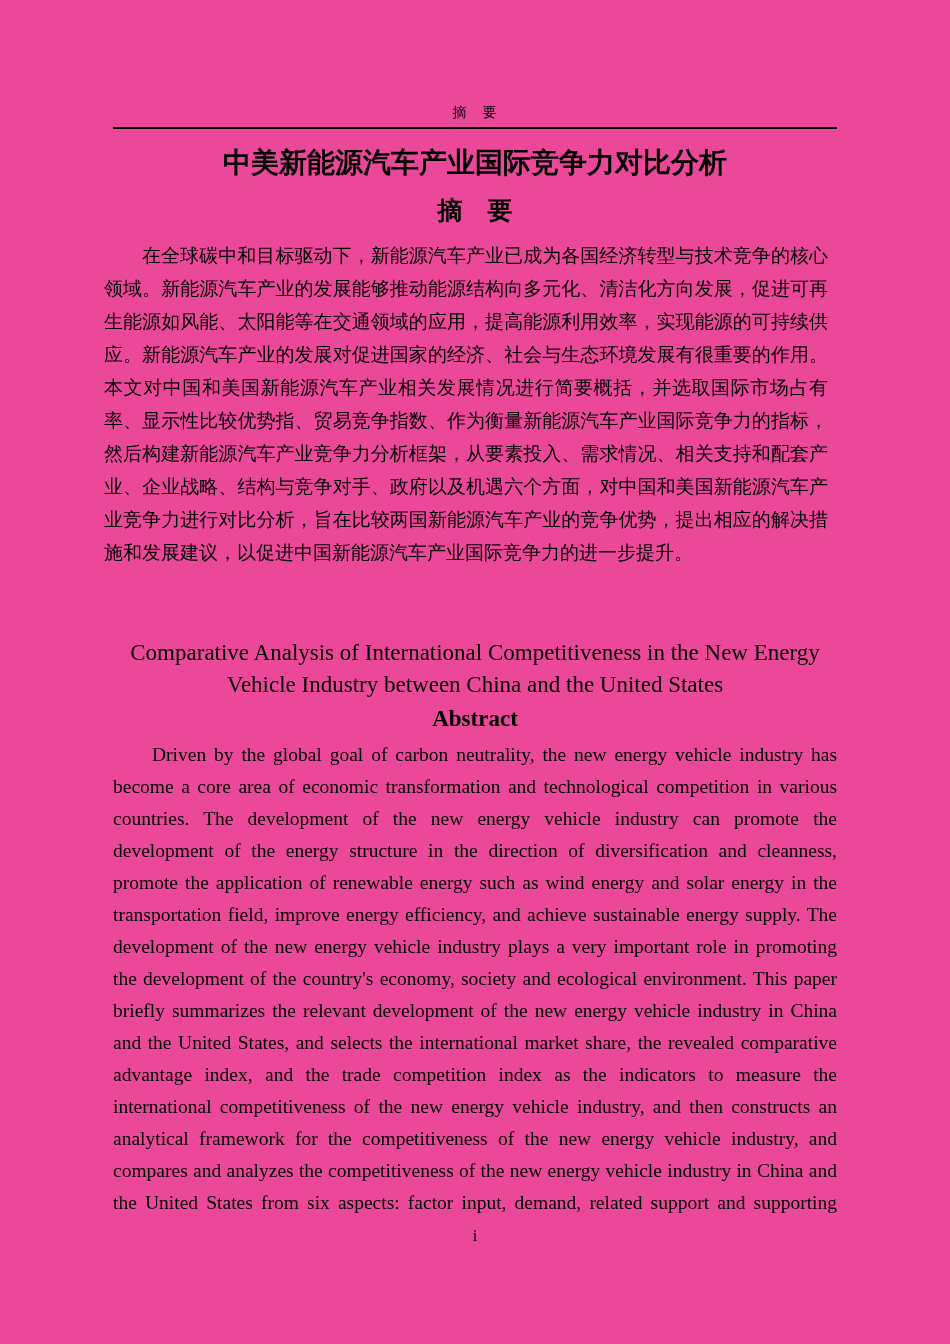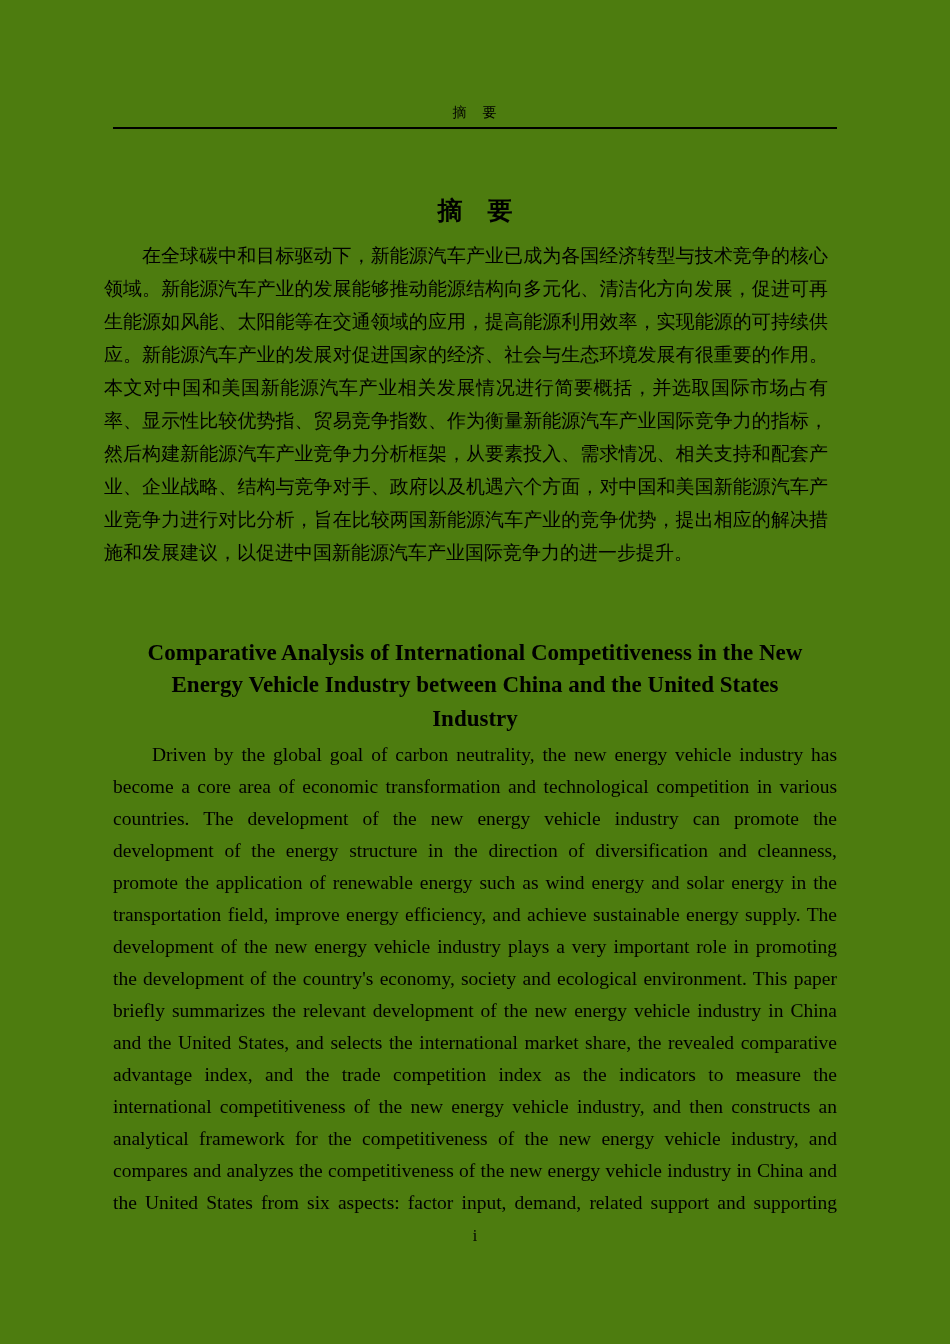--- a/index.html
+++ b/index.html
@@ -4,21 +4,21 @@
 <style>
   html, body {
     margin: 0;
     padding: 0;
     background: #ffffff;
   }
   .page {
     position: relative;
     width: 950px;
     height: 1344px;
-    background: #4d7c0f;
+    background: #ec4899;
     color: #000000;
     font-family: "Liberation Serif", serif;
     overflow: hidden;
   }
 
   
   .running-header {
     position: absolute;
     top: 104px;
     left: 113px;
@@ -88,21 +88,21 @@
 
   
   .en-title {
     position: absolute;
     top: 637px;
     left: 113px;
     width: 724px;
     text-align: center;
     font-size: 23px;
     line-height: 32px;
-    font-weight: 700;
+    font-weight: 400;
     font-family: "Liberation Serif", serif;
   }
   .en-abstract-heading {
     position: absolute;
     top: 703px;
     left: 113px;
     width: 724px;
     text-align: center;
     font-size: 23px;
     line-height: 32px;
@@ -136,27 +136,28 @@
     font-family: "Liberation Serif", serif;
   }
 </style>
 </head>
 <body>
 
 <div class="page">
 
   <div class="running-header">摘　要</div>
 
+  <h1 class="zh-title" style="margin:0;">中美新能源汽车产业国际竞争力对比分析</h1>
 
   <h2 class="zh-abstract-heading" style="margin:0;">摘　要</h2>
 
   <p class="zh-abstract" style="margin:0;">在全球碳中和目标驱动下，新能源汽车产业已成为各国经济转型与技术竞争的核心领域。新能源汽车产业的发展能够推动能源结构向多元化、清洁化方向发展，促进可再生能源如风能、太阳能等在交通领域的应用，提高能源利用效率，实现能源的可持续供应。新能源汽车产业的发展对促进国家的经济、社会与生态环境发展有很重要的作用。本文对中国和美国新能源汽车产业相关发展情况进行简要概括，并选取国际市场占有率、显示性比较优势指、贸易竞争指数、作为衡量新能源汽车产业国际竞争力的指标，然后构建新能源汽车产业竞争力分析框架，从要素投入、需求情况、相关支持和配套产业、企业战略、结构与竞争对手、政府以及机遇六个方面，对中国和美国新能源汽车产业竞争力进行对比分析，旨在比较两国新能源汽车产业的竞争优势，提出相应的解决措施和发展建议，以促进中国新能源汽车产业国际竞争力的进一步提升。</p>
 
 
   <h2 class="en-title" style="margin:0;">Comparative Analysis of International Competitiveness in the New Energy Vehicle Industry between China and the United States</h2>
 
-  <h3 class="en-abstract-heading" style="margin:0;">Industry</h3>
+  <h3 class="en-abstract-heading" style="margin:0;">Abstract</h3>
 
   <p class="en-abstract" style="margin:0;">Driven by the global goal of carbon neutrality, the new energy vehicle industry has become a core area of economic transformation and technological competition in various countries. The development of the new energy vehicle industry can promote the development of the energy structure in the direction of diversification and cleanness, promote the application of renewable energy such as wind energy and solar energy in the transportation field, improve energy efficiency, and achieve sustainable energy supply. The development of the new energy vehicle industry plays a very important role in promoting the development of the country's economy, society and ecological environment. This paper briefly summarizes the relevant development of the new energy vehicle industry in China and the United States, and selects the international market share, the revealed comparative advantage index, and the trade competition index as the indicators to measure the international competitiveness of the new energy vehicle industry, and then constructs an analytical framework for the competitiveness of the new energy vehicle industry, and compares and analyzes the competitiveness of the new energy vehicle industry in China and the United States from six aspects: factor input, demand, related support and supporting industries, enterprise strategy, structure and competitors, government and</p>
 
   <div class="page-footer">i</div>
 
 </div>
 
 </body></html>

